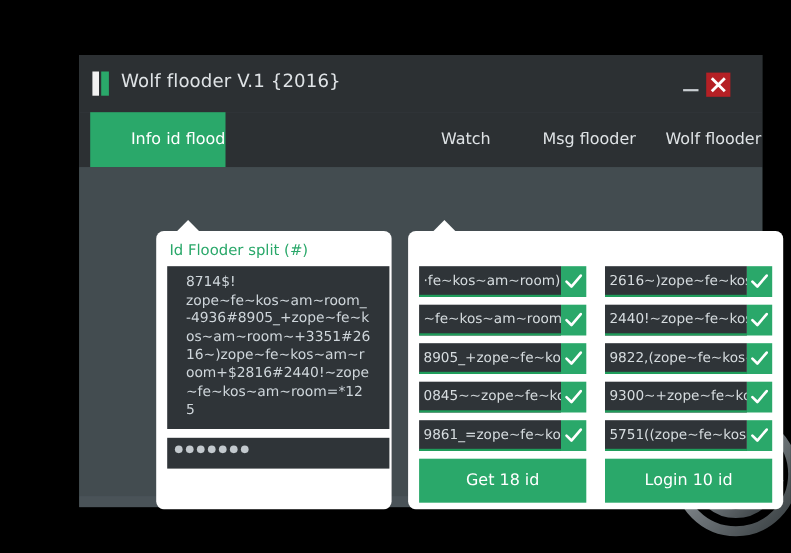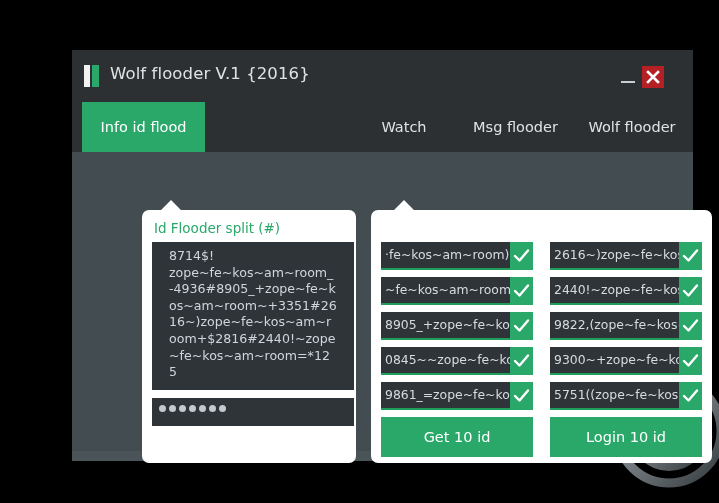--- a/index.html
+++ b/index.html
@@ -109,21 +109,21 @@
     top: 52px;
     width: 621px;
     height: 50px;
     background: #2c3033;
   }
   .tab {
     position: absolute;
     top: 0;
     height: 50px;
     line-height: 50px;
-    text-align: center;
+    text-align: right;
     font-size: 14.5px;
     color: #dfe3e6;
     font-family: "DejaVu Sans", sans-serif;
     cursor: pointer;
     white-space: nowrap;
   }
   .tab.active { background: #2aa86a; color: #ffffff; }
 
   
   .content {
@@ -425,18 +425,18 @@
       </div>
       <div class="status-row" style="left:179px;top:172px;">
         <div class="status-input">5751((zope~fe~kos~am</div>
         <div class="status-check">
           <svg width="17" height="17" viewBox="0 0 17 17">
               <path d="M2 9 L6.5 13.5 L15 3.5" fill="none" stroke="#ffffff" stroke-width="2.4" stroke-linecap="round" stroke-linejoin="round"></path>
             </svg>
         </div>
       </div>
 
-      <div class="action-btn btn-get">Get 10 id</div>
+      <div class="action-btn btn-get">Get 18 id</div>
       <div class="action-btn btn-login">Login 10 id</div>
     </div>
 
   </div>
 </div>
 
 </body></html>

